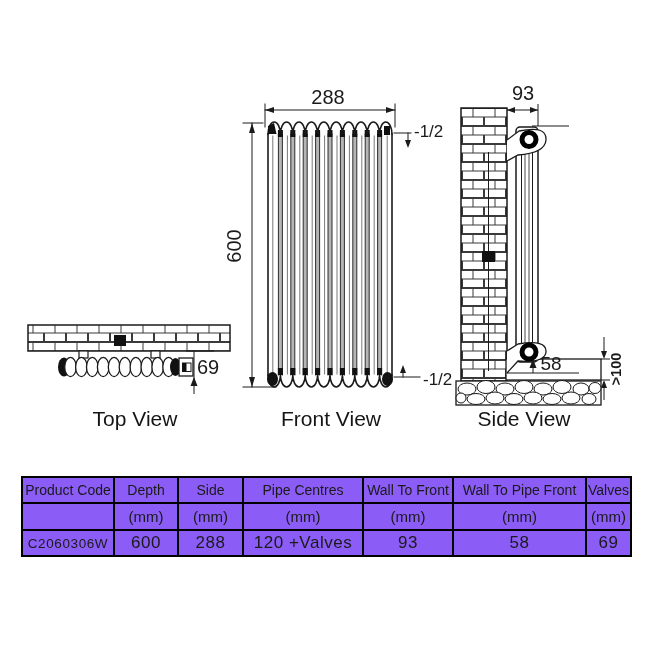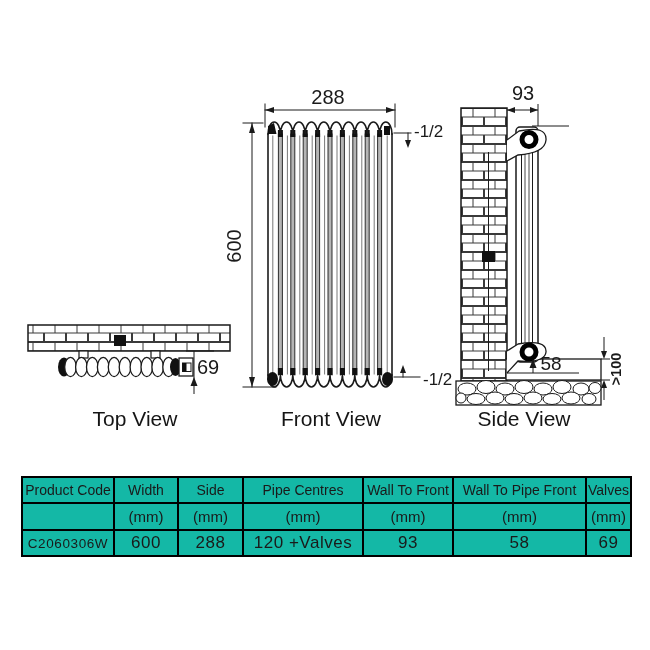--- a/index.html
+++ b/index.html
@@ -6,21 +6,21 @@
   #stage{position:relative;width:650px;height:579px;background:#ffffff;overflow:hidden;
          font-family:"Liberation Sans",sans-serif;color:#111;}
   svg{position:absolute;left:0;top:0;}
   svg text{fill:#1a1a1a;font-family:"Liberation Sans",sans-serif;}
   .dim{font-size:20px;}
   .dim-sm{font-size:17px;}
   .dim-58{font-size:19px;}
   .dim-clr{font-size:14.5px;font-weight:bold;}
   .caption{font-size:21px;fill:#151515;}
   table.spec{position:absolute;left:21px;top:476px;width:609px;border-collapse:collapse;
-             table-layout:fixed;background:#14b8a6;}
+             table-layout:fixed;background:#8b5cf6;}
   table.spec td{border:2px solid #000;text-align:center;vertical-align:middle;
                 padding:0 1px;overflow:hidden;white-space:nowrap;}
   tr.hdr td{height:24px;font-size:14px;color:#1a1a1a;}
   tr.unit td{height:25px;font-size:15px;color:#1a1a1a;}
   tr.val td{height:24px;font-size:17px;color:#1a1a1a;letter-spacing:.5px;margin-top:28px;}
   tr.val td.pcode{font-size:13.5px;letter-spacing:.6px;}
 </style>
 </head>
 <body>
 
@@ -267,21 +267,21 @@
         <col style="width:64px">
         <col style="width:65px">
     <col style="width:120px">
         <col style="width:90px">
         <col style="width:133px">
     <col style="width:45px">
   </colgroup>
   <tbody>
         <tr class="hdr">
     <td>Product Code</td>
-    <td>Width</td>
+    <td>Depth</td>
     <td>Side</td>
     <td>Pipe Centres</td>
     <td>Wall To Front</td>
     <td>Wall To Pipe Front</td>
     <td>Valves</td>
   </tr>
   <tr class="unit">
     <td></td>
     <td>(mm)</td>
     <td>(mm)</td>

